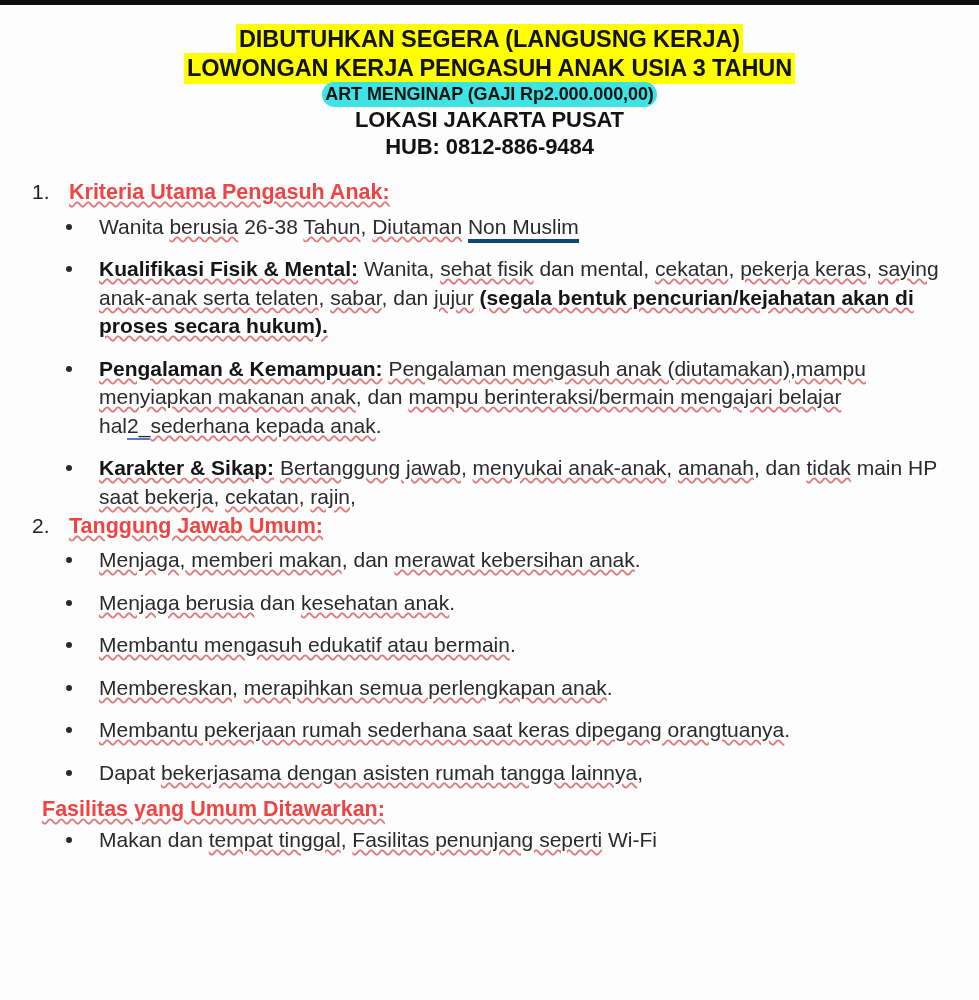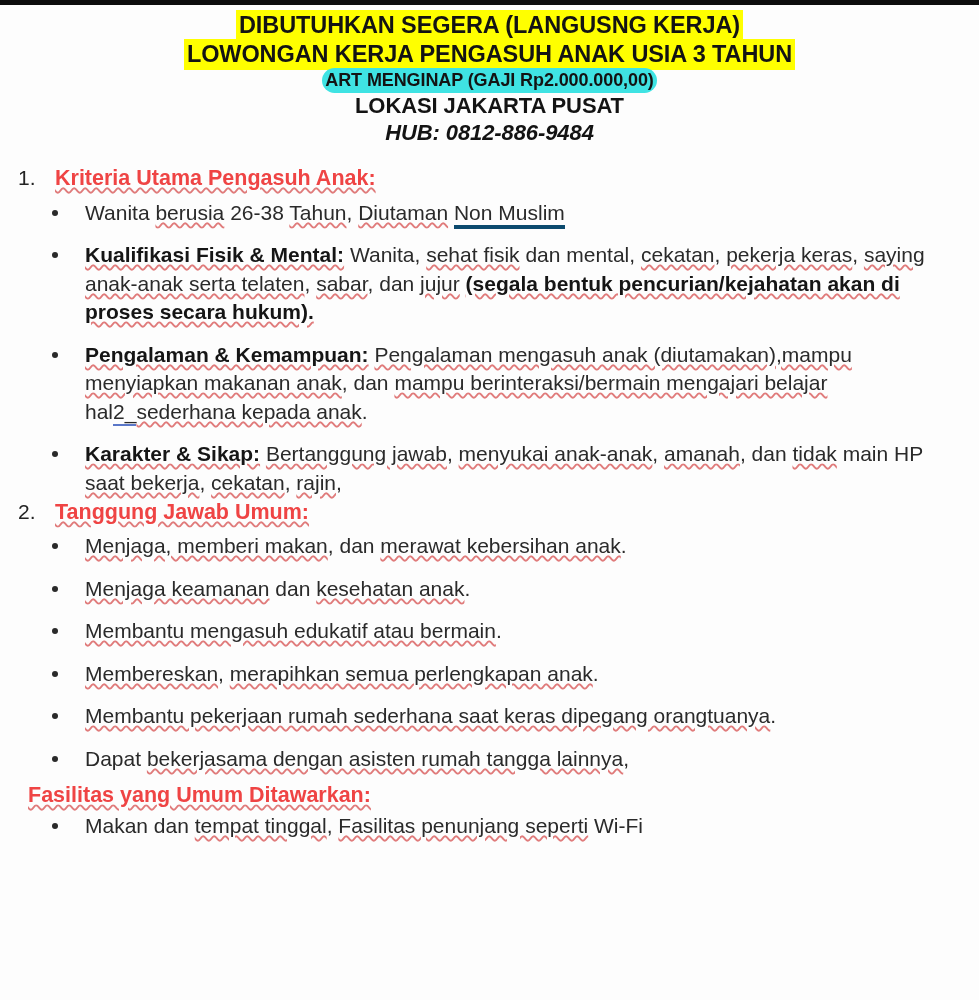--- a/index.html
+++ b/index.html
@@ -26,38 +26,38 @@
     height: 5px;
     background: #0d0d0d;
   }
   .doc {
     position: absolute;
     top: 5px; left: 0;
     width: 979px;
     height: 995px;
     background: #fdfdfd;
     box-sizing: border-box;
-    padding: 0;
+    padding: 14px;
   }
 
   
   .header {
     text-align: center;
     padding-top: 9px;
   }
   .hline {
     font-weight: bold;
     color: #131313;
     letter-spacing: -0.1px;
     line-height: 1.0;
     margin: 0;
     padding: 0;
   }
   .hl-wrap { display: block; margin: 0 0 5px 0; }
-  .hl-wrap:last-child { margin-bottom: 16px; font-style: italic; }
+  .hl-wrap:last-child { margin-bottom: 16px; }
   .hl1 { font-size: 23.5px; }
   .hl2 { font-size: 23.5px; }
   .hl3 { font-size: 18px; border-radius: 13px; }
   .hl4 { font-size: 22px; }
   .hl5 { font-size: 22px; }
   .mark-yellow {
     background: #ffff00;
     padding: 2px 3px 3px 3px;
     box-decoration-break: clone;
     -webkit-box-decoration-break: clone;
@@ -185,21 +185,21 @@
           <li><span class="bullet-dot"></span><span class="sq" style="font-weight: bold; color: rgb(21, 21, 21);">Pengalaman &amp; Kemampuan:</span><span> </span><span class="sq">Pengalaman mengasuh anak (diutamakan),mampu menyiapkan makanan anak</span><span>, dan </span><span class="sq">mampu berinteraksi/bermain mengajari belajar</span><span> </span><span>hal</span><span class="ul-blue">2_</span><span class="sq">sederhana kepada anak</span><span>.</span></li>
           <li><span class="bullet-dot"></span><span class="sq" style="font-weight: bold; color: rgb(21, 21, 21);">Karakter &amp; Sikap:</span><span> </span><span class="sq">Bertanggung jawab</span><span>, </span><span class="sq">menyukai anak-anak</span><span>, </span><span class="sq">amanah</span><span>, dan </span><span class="sq">tidak</span><span> main HP </span><span class="sq">saat bekerja</span><span>, </span><span class="sq">cekatan</span><span>, </span><span class="sq">rajin</span><span>,</span></li>
         </ul>
 
       <div class="num-item">
         <span class="num-marker">2.</span>
         <span class="num-title sq">Tanggung Jawab Umum:</span>
       </div>
       <ul class="bullets grp2">
           <li><span class="bullet-dot"></span><span class="sq">Menjaga, memberi makan</span><span>, dan </span><span class="sq">merawat kebersihan anak</span><span>.</span></li>
-          <li><span class="bullet-dot"></span><span class="sq">Menjaga keamanan</span><span> dan </span><span class="sq">kesehatan anak</span><span>.</span></li>
+          <li><span class="bullet-dot"></span><span class="sq">Menjaga berusia</span><span> dan </span><span class="sq">kesehatan anak</span><span>.</span></li>
           <li><span class="bullet-dot"></span><span class="sq">Membantu mengasuh edukatif atau bermain</span><span>.</span></li>
           <li><span class="bullet-dot"></span><span class="sq">Membereskan</span><span>, </span><span class="sq">merapihkan semua perlengkapan anak</span><span>.</span></li>
           <li><span class="bullet-dot"></span><span class="sq">Membantu pekerjaan rumah sederhana saat keras dipegang orangtuanya</span><span>.</span></li>
           <li><span class="bullet-dot"></span><span>Dapat </span><span class="sq">bekerjasama dengan asisten rumah tangga lainnya</span><span>,</span></li>
         </ul>
 
       <div class="plain-heading sq">Fasilitas yang Umum Ditawarkan:</div>
       <ul class="bullets grp3">
           <li><span class="bullet-dot"></span><span>Makan dan </span><span class="sq">tempat tinggal</span><span>, </span><span class="sq">Fasilitas penunjang seperti</span><span> Wi-Fi</span></li>
         </ul>

